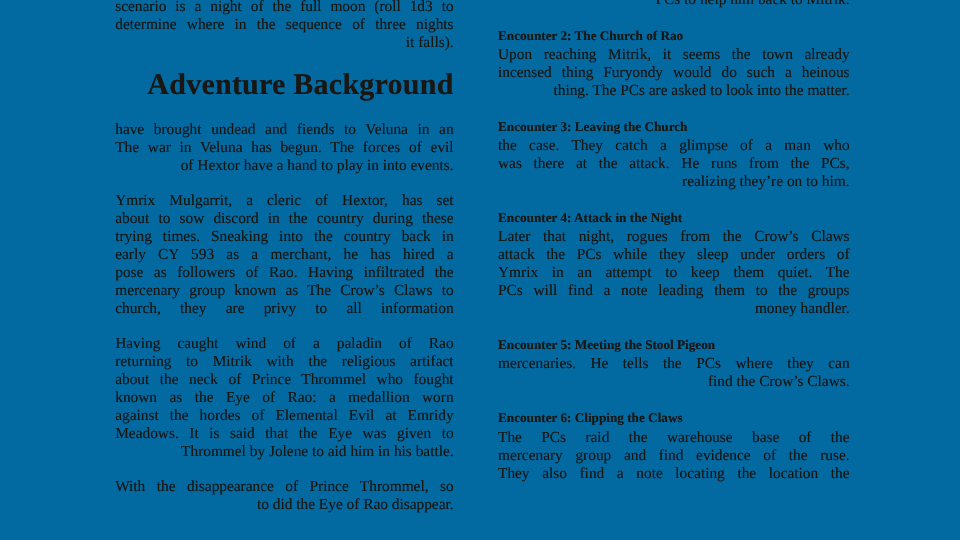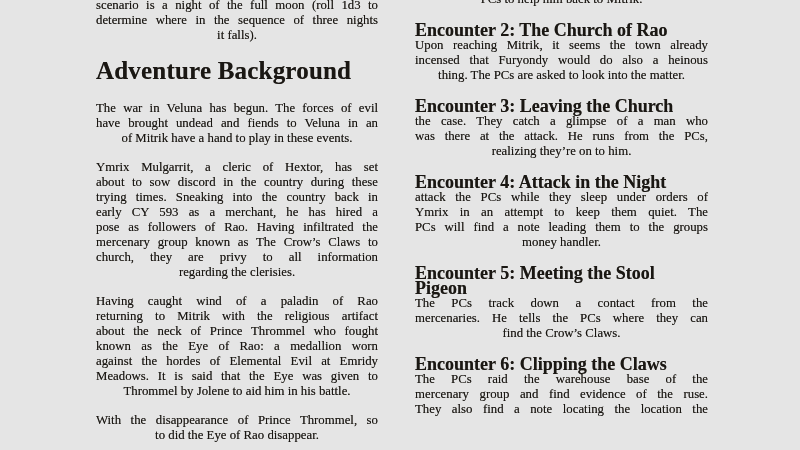--- a/index.html
+++ b/index.html
@@ -10,82 +10,81 @@
     width: 800px;
     height: 450px;
     overflow: hidden;
     font-family: "Liberation Serif", "DejaVu Serif", serif;
   }
   .page {
     position: relative;
     width: 800px;
     height: 450px;
     overflow: hidden;
-    background: #e5e5e5;
+    background: #0369a1;
     color: #1a1713;
   }
   .col {
     position: absolute;
     font-size: 12.8px;
     line-height: 15px;
     text-shadow: 0 0 0.4px rgba(20,16,10,0.55);
   }
   .col-left  { left: 96px;  top: -2px; width: 282px; }
   .col-right { left: 415px; top: -8px; width: 293px; }
 
   .col p { margin: 0 0 14px 0; }
   .col-right p { margin-bottom: 16px; }
 
   h1.page-heading {
     font-size: 25px;
     line-height: 28px;
     font-weight: bold;
-    text-align: left;
+    text-align: right;
     margin: 13px 0 16px 0;
     letter-spacing: 0.2px;
   }
   h2.encounter-heading {
-    font-size: 18px;
+    font-size: 11px;
     line-height: 15px;
     font-weight: bold;
     margin: 0;
     text-align: left;
   }
   .ln { display: block; }
   .ln.j {
     text-align: justify;
     text-align-last: justify;
   }
-  .ln.last { text-align: center; }
+  .ln.last { text-align: right; }
 </style>
 </head>
 <body>
 
 <div class="page">
   <div class="col col-left">
       <p>
         <span class="ln j">scenario is a night of the full moon (roll 1d3 to</span>
         <span class="ln j">determine where in the sequence of three nights</span>
         <span class="ln last">it falls).</span>
       </p>
       <h1 class="page-heading">Adventure Background</h1>
       <p>
+        <span class="ln j">have brought undead and fiends to Veluna in an</span>
         <span class="ln j">The war in Veluna has begun.  The forces of evil</span>
-        <span class="ln j">have brought undead and fiends to Veluna in an</span>
-        <span class="ln last">of Mitrik have a hand to play in these events.</span>
+        <span class="ln last">of Hextor have a hand to play in into events.</span>
       </p>
       <p>
         <span class="ln j">Ymrix Mulgarrit, a cleric of Hextor, has set</span>
         <span class="ln j">about to sow discord in the country during these</span>
         <span class="ln j">trying times.  Sneaking into the country back in</span>
         <span class="ln j">early CY 593 as a merchant, he has hired a</span>
         <span class="ln j">pose as followers of Rao.  Having infiltrated the</span>
         <span class="ln j">mercenary group known as The Crow’s Claws to</span>
         <span class="ln j">church, they are privy to all information</span>
-        <span class="ln last">regarding the clerisies.</span>
       </p>
       <p>
         <span class="ln j">Having caught wind of a paladin of Rao</span>
         <span class="ln j">returning to Mitrik with the religious artifact</span>
         <span class="ln j">about the neck of Prince Thrommel who fought</span>
         <span class="ln j">known as the Eye of Rao: a medallion worn</span>
         <span class="ln j">against the hordes of Elemental Evil at Emridy</span>
         <span class="ln j">Meadows.  It is said that the Eye was given to</span>
         <span class="ln last">Thrommel by Jolene to aid him in his battle.</span>
       </p>
@@ -94,39 +93,39 @@
         <span class="ln last">to did the Eye of Rao disappear.</span>
       </p>
     </div>
   <div class="col col-right">
       <p>
         <span class="ln last">PCs to help him back to Mitrik.</span>
       </p>
       <h2 class="encounter-heading">Encounter 2: The Church of Rao</h2>
       <p>
         <span class="ln j">Upon reaching Mitrik, it seems the town already</span>
-        <span class="ln j">incensed that Furyondy would do also a heinous</span>
+        <span class="ln j">incensed thing Furyondy would do such a heinous</span>
         <span class="ln last">thing.  The PCs are asked to look into the matter.</span>
       </p>
       <h2 class="encounter-heading">Encounter 3: Leaving the Church</h2>
       <p>
         <span class="ln j">the case.  They catch a glimpse of a man who</span>
         <span class="ln j">was there at the attack.  He runs from the PCs,</span>
         <span class="ln last">realizing they’re on to him.</span>
       </p>
       <h2 class="encounter-heading">Encounter 4: Attack in the Night</h2>
       <p>
+        <span class="ln j">Later that night, rogues from the Crow’s Claws</span>
         <span class="ln j">attack the PCs while they sleep under orders of</span>
         <span class="ln j">Ymrix in an attempt to keep them quiet.  The</span>
         <span class="ln j">PCs will find a note leading them to the groups</span>
         <span class="ln last">money handler.</span>
       </p>
       <h2 class="encounter-heading">Encounter 5: Meeting the Stool Pigeon</h2>
       <p>
-        <span class="ln j">The PCs track down a contact from the</span>
         <span class="ln j">mercenaries.  He tells the PCs where they can</span>
         <span class="ln last">find the Crow’s Claws.</span>
       </p>
       <h2 class="encounter-heading">Encounter 6: Clipping the Claws</h2>
       <p>
         <span class="ln j">The PCs raid the warehouse base of the</span>
         <span class="ln j">mercenary group and find evidence of the ruse.</span>
         <span class="ln j">They also find a note locating the location the</span>
       </p>
     </div>

